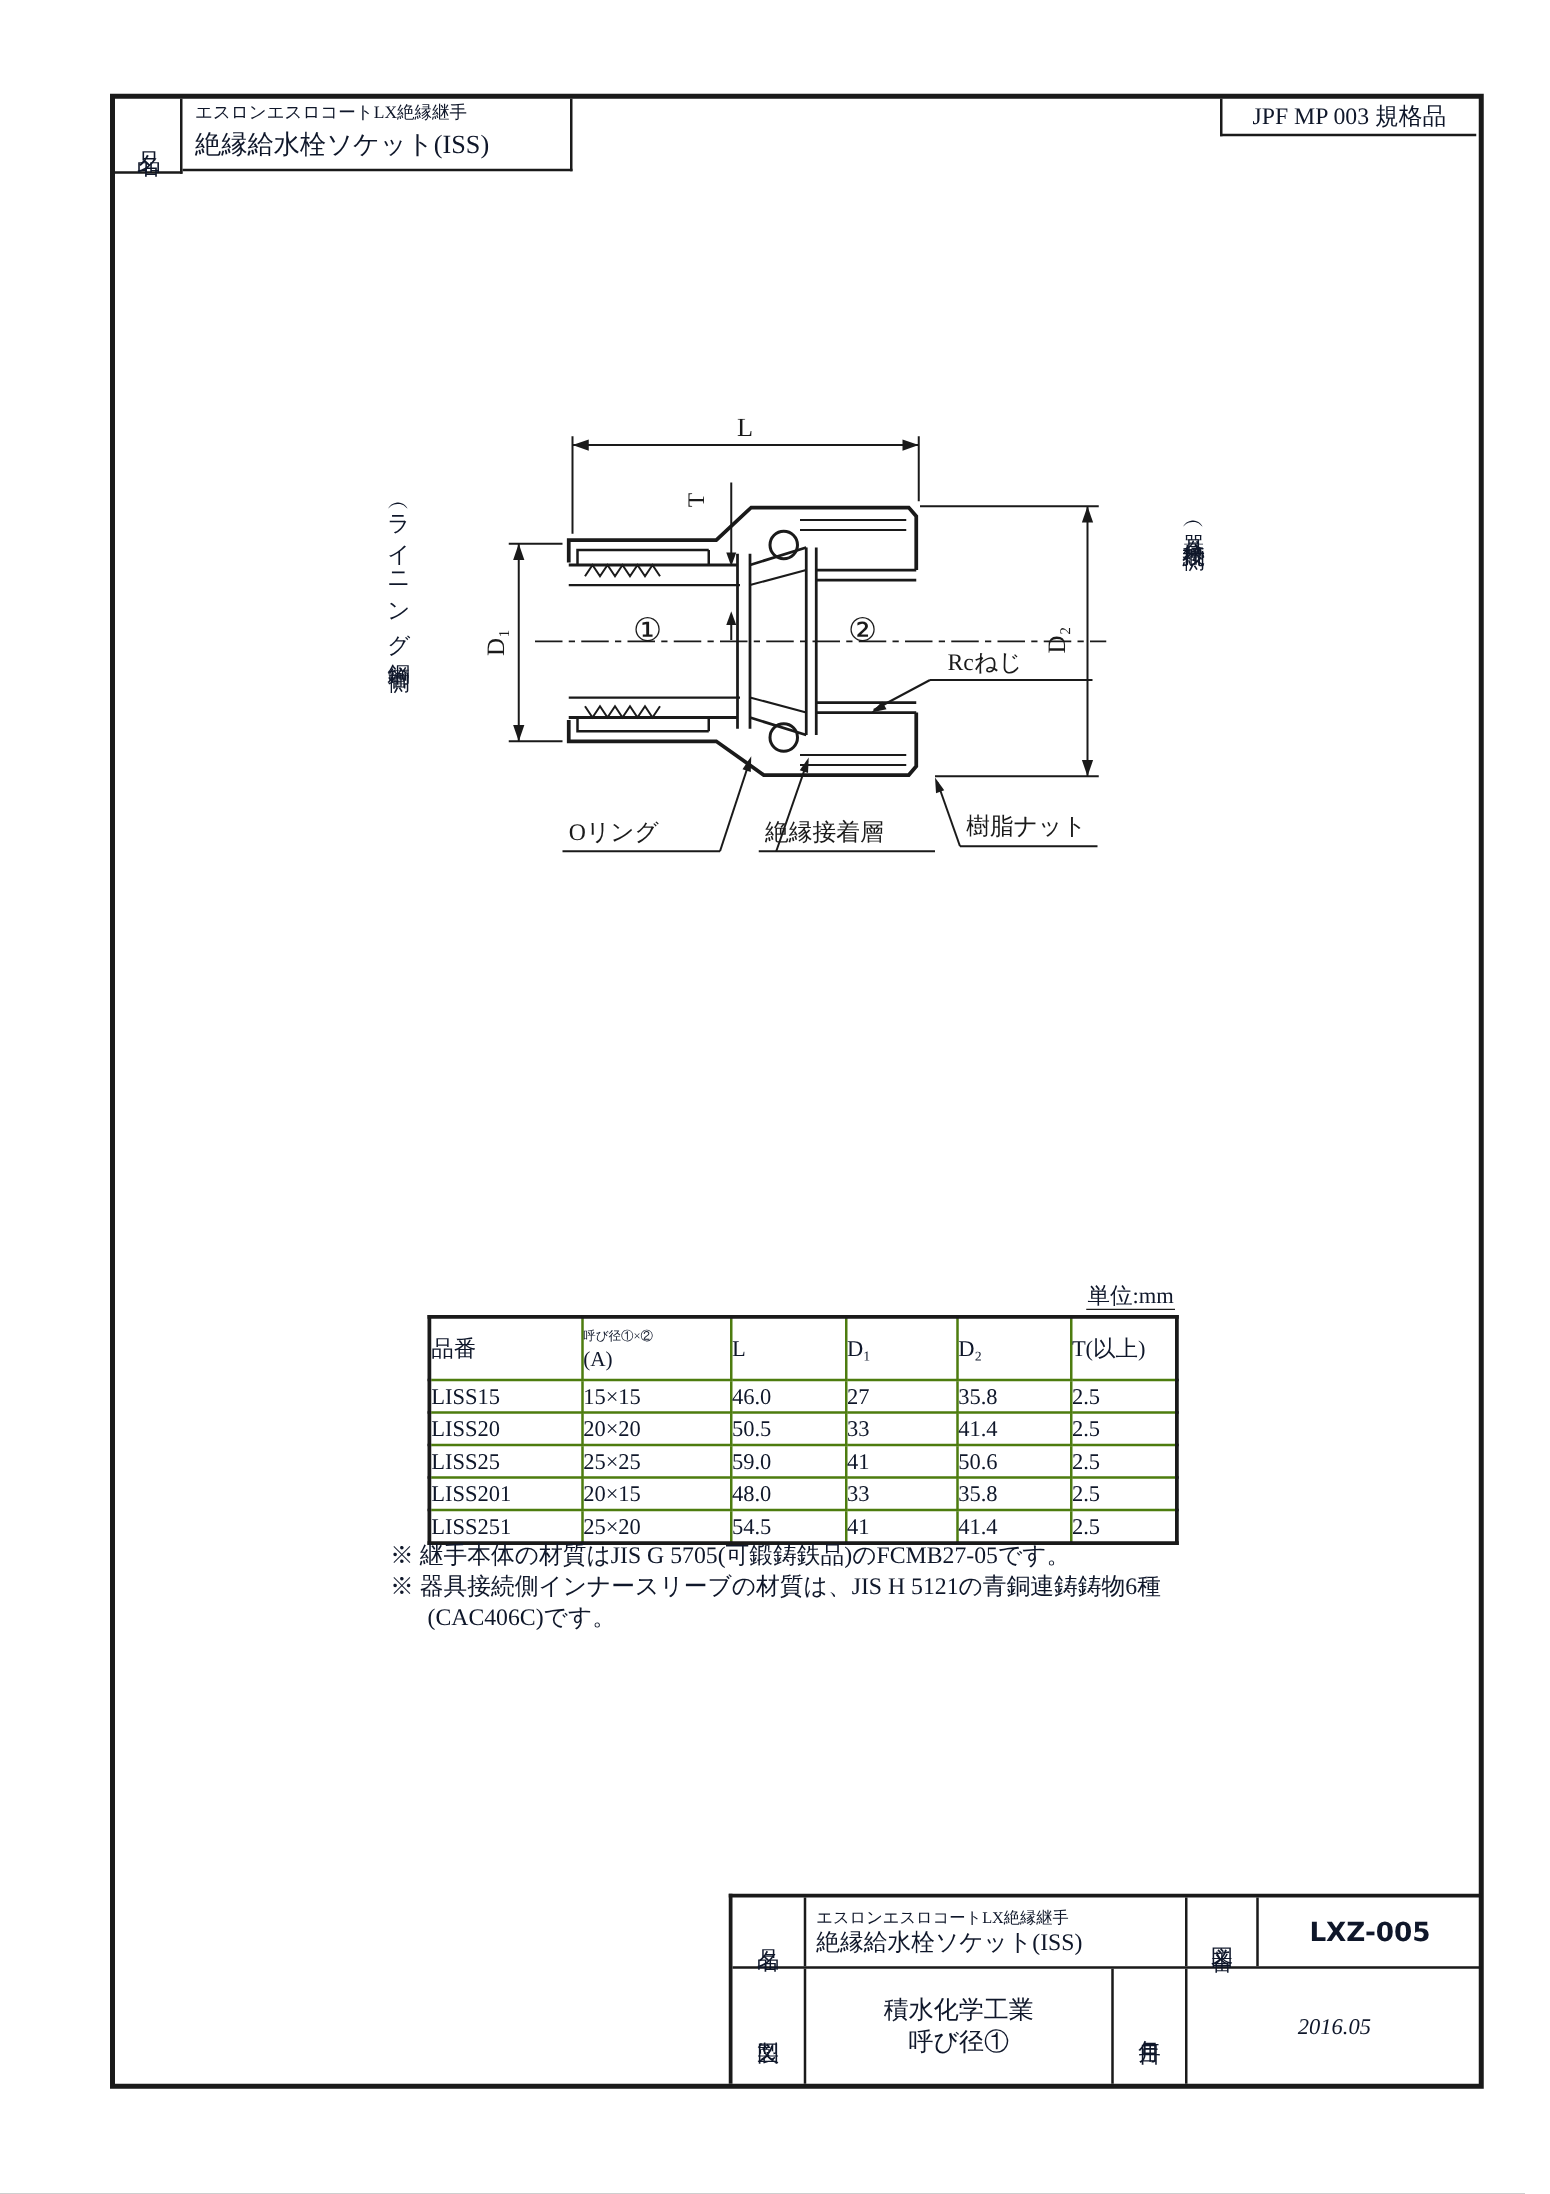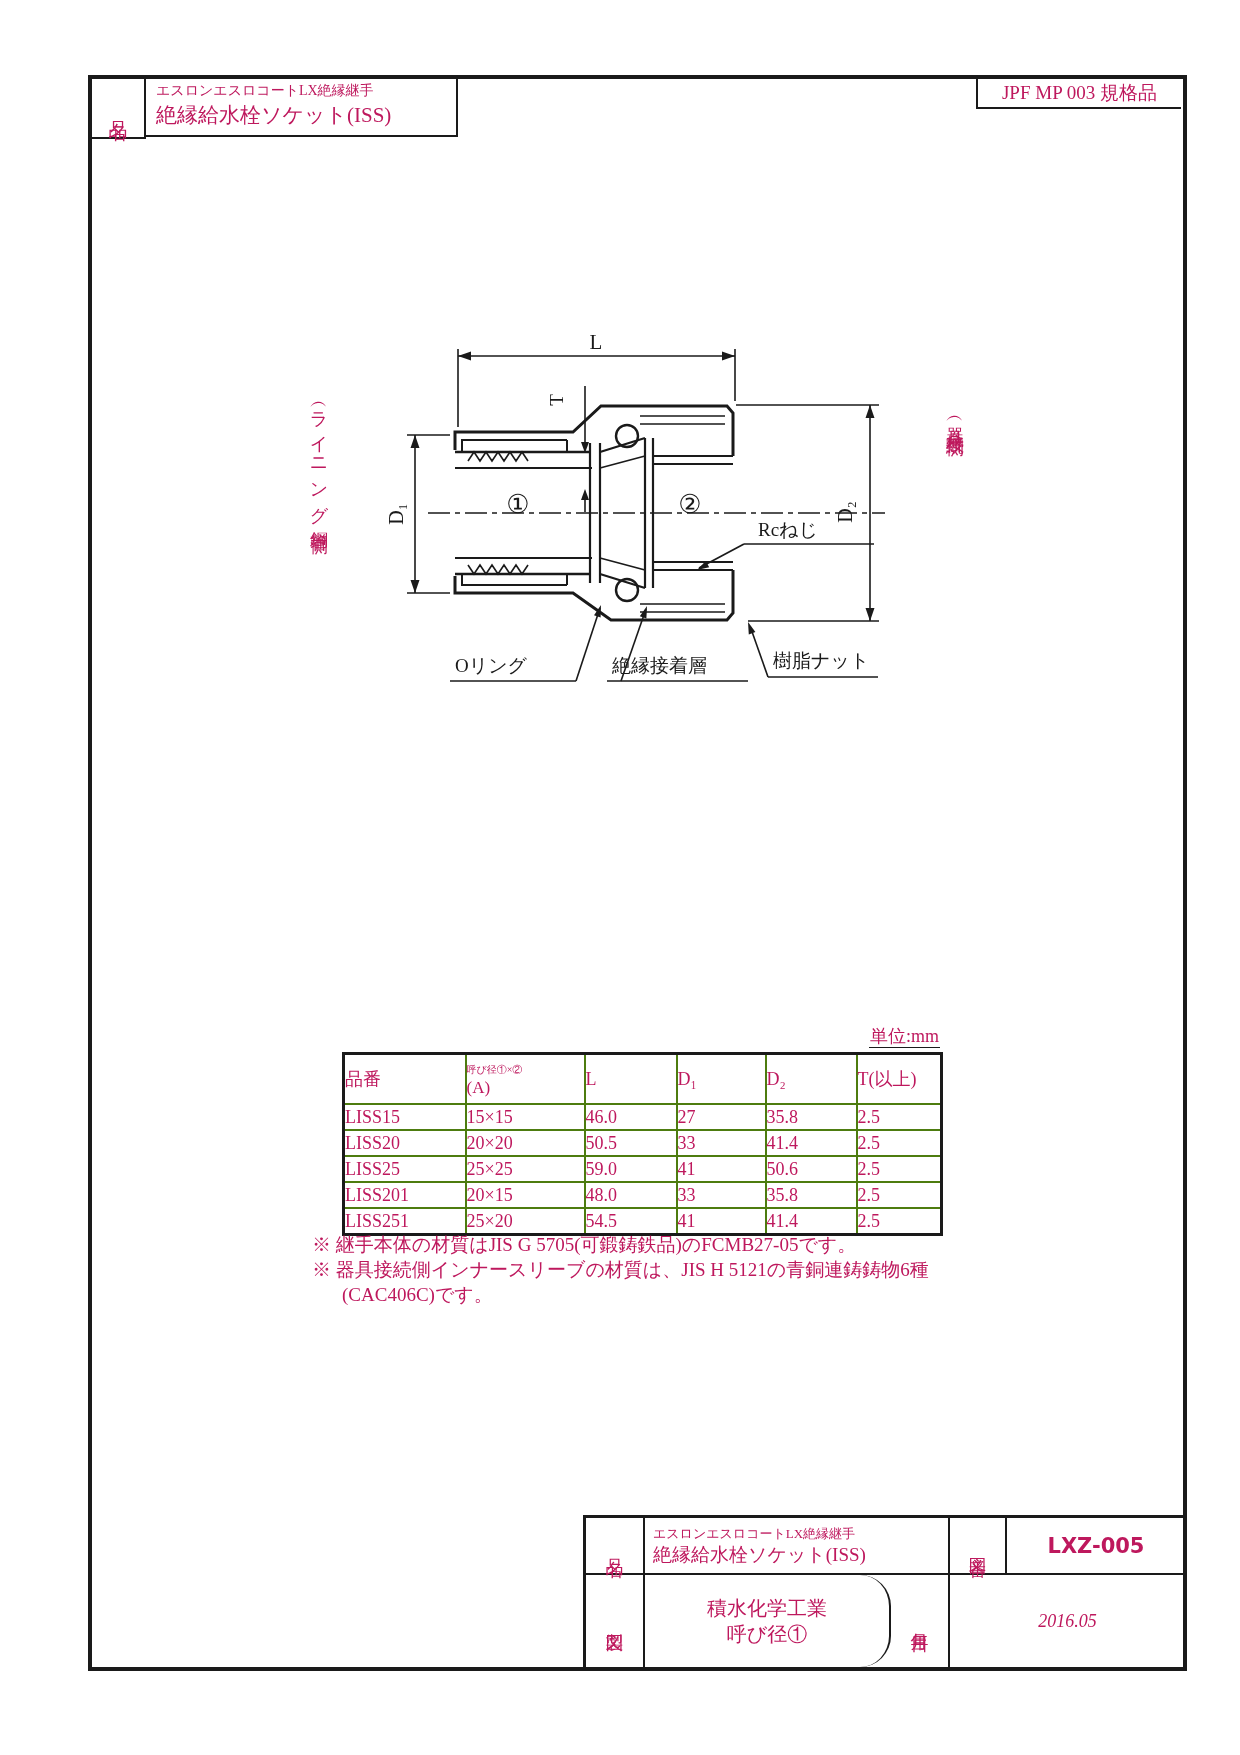--- a/index.html
+++ b/index.html
@@ -1,17 +1,17 @@
 <!DOCTYPE html>
 <html><head>
 <meta charset="utf-8">
 <style>
   html,body{margin:0;padding:0;background:#888;}
   .page{position:relative;width:1240px;height:1755px;background:#ffffff;
-        font-family:"Liberation Serif","DejaVu Serif",serif;color:#be185d;overflow:hidden;}
+        font-family:"Liberation Serif","DejaVu Serif",serif;color:#0f172a;overflow:hidden;}
   .frame{position:absolute;left:88px;top:75px;width:1091px;height:1588px;border:4px solid #1a1a1a;}
   
   .tb-top{position:absolute;left:92px;top:79px;display:flex;}
   .tb-top .lbl{width:52px;height:58px;border-right:2px solid #1a1a1a;border-bottom:2px solid #1a1a1a;
       display:flex;align-items:center;justify-content:center;
       writing-mode:vertical-rl;font-size:19px;letter-spacing:3px;}
   .tb-top .val{width:312px;height:58px;border-right:2px solid #1a1a1a;border-bottom:2px solid #1a1a1a;
       padding:2px 0 0 10px;box-sizing:border-box;}
   .tb-top .val .series{font-size:14px;line-height:20px;}
   .tb-top .val .product{font-size:21px;line-height:28px;}
@@ -47,21 +47,21 @@
   .cell{box-sizing:border-box;display:flex;align-items:center;justify-content:center;}
   .cell.vlab{writing-mode:vertical-rl;font-size:18px;letter-spacing:2px;}
   .c-namelbl{width:59px;border-right:2px solid #1a1a1a;}
   .c-nameval{width:305px;border-right:2px solid #1a1a1a;flex-direction:column;align-items:flex-start;
       justify-content:center;padding-left:8px;}
   .c-nameval .series{font-size:13px;line-height:17px;}
   .c-nameval .product{font-size:19px;line-height:25px;}
   .c-zubanlbl{width:57px;border-right:2px solid #1a1a1a;}
   .c-zubanval{flex:1;font-family:"DejaVu Sans","Liberation Sans",sans-serif;font-weight:bold;font-size:21px;}
   .c-seizulbl{width:59px;border-right:2px solid #1a1a1a;}
-  .c-company{width:246px;border-right:2px solid #1a1a1a;flex-direction:column;font-size:20px;line-height:26px;border-radius:31px;}
+  .c-company{width:246px;border-right:2px solid #1a1a1a;flex-direction:column;font-size:20px;line-height:26px;}
   .c-datelbl{width:59px;border-right:2px solid #1a1a1a;letter-spacing:7px;}
   .c-dateval{flex:1;font-size:18px;font-style:italic;}
   svg text{font-family:"Liberation Serif","DejaVu Serif",serif;fill:#1a1a1a;}
 </style>
 </head>
 <body>
 
 <div class="page">
 
   <div class="frame"></div>

